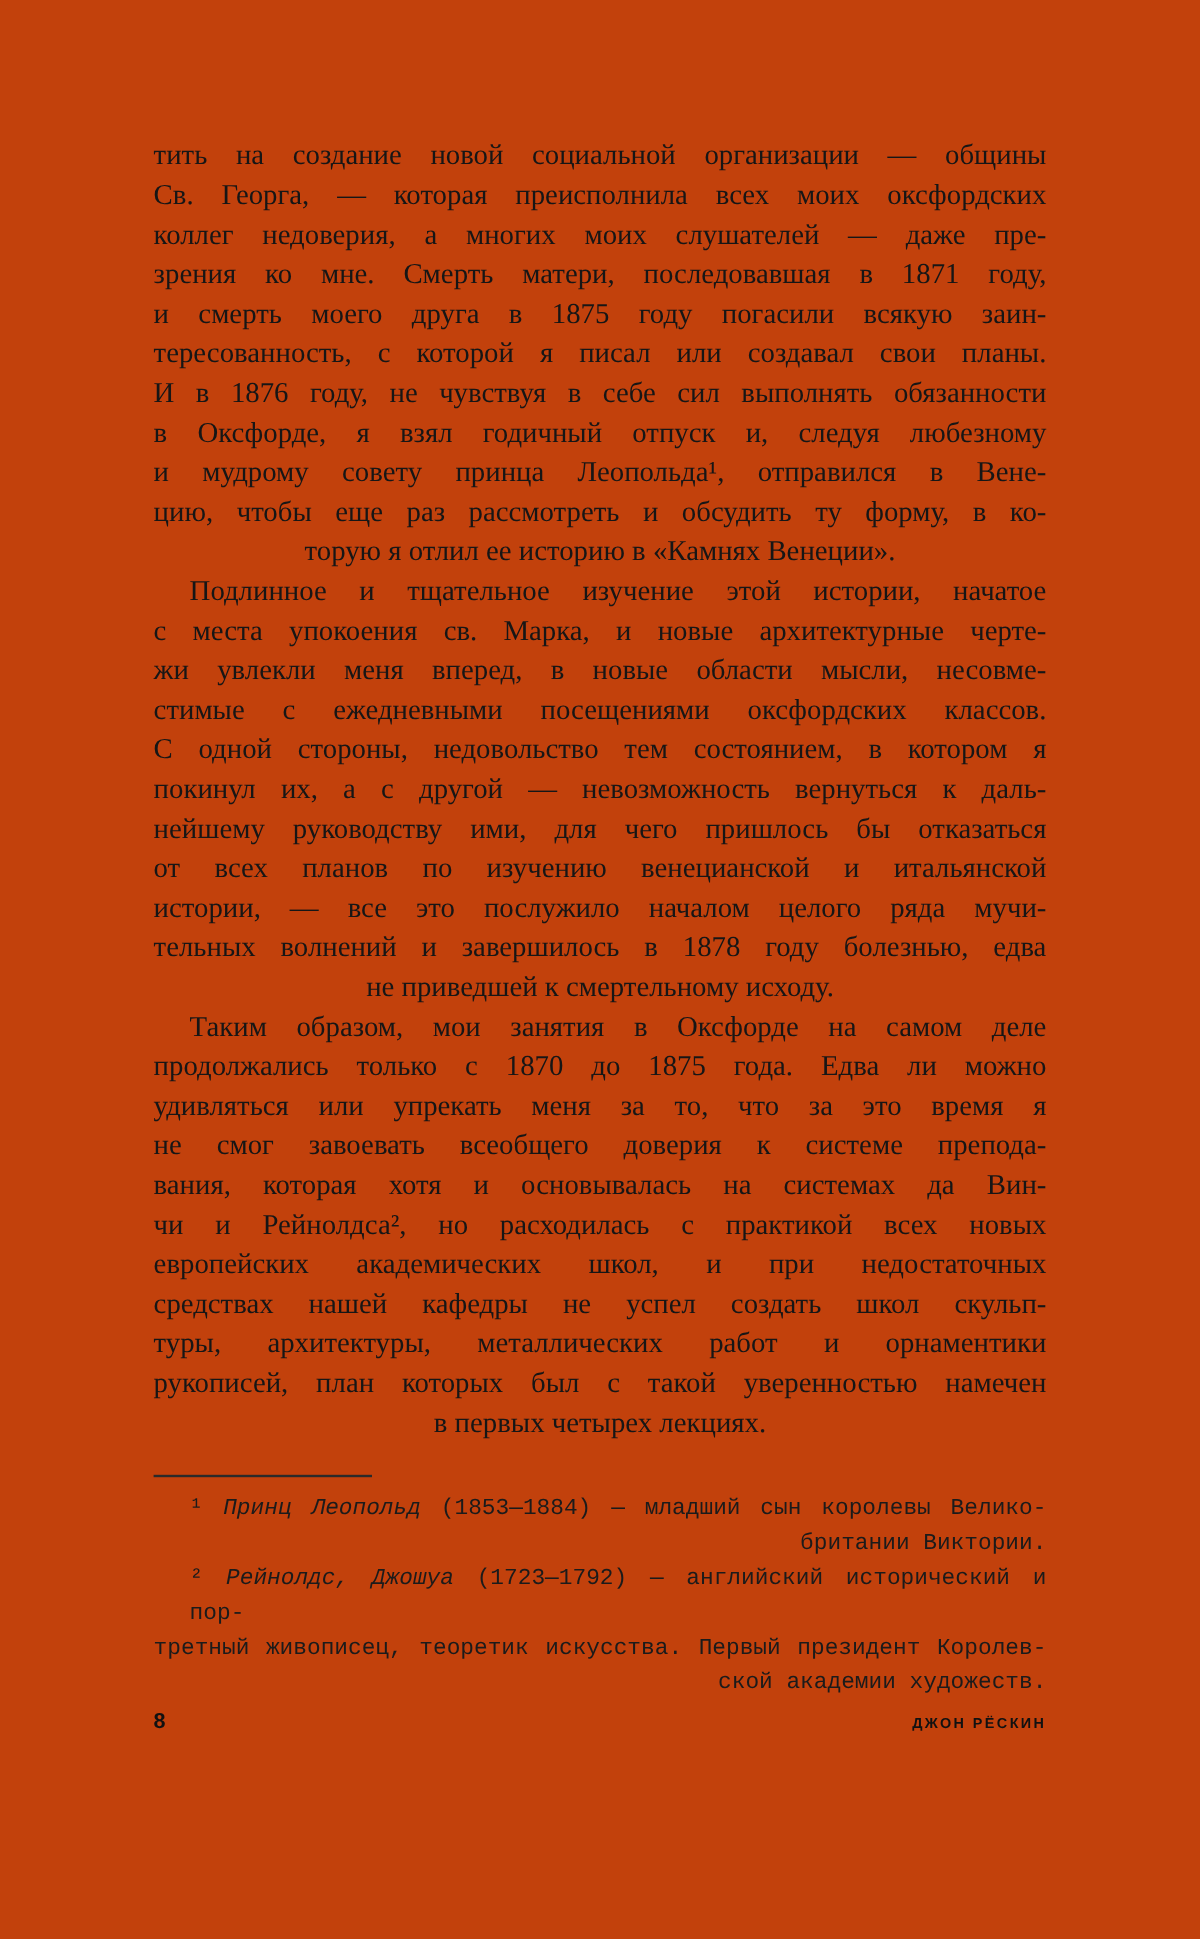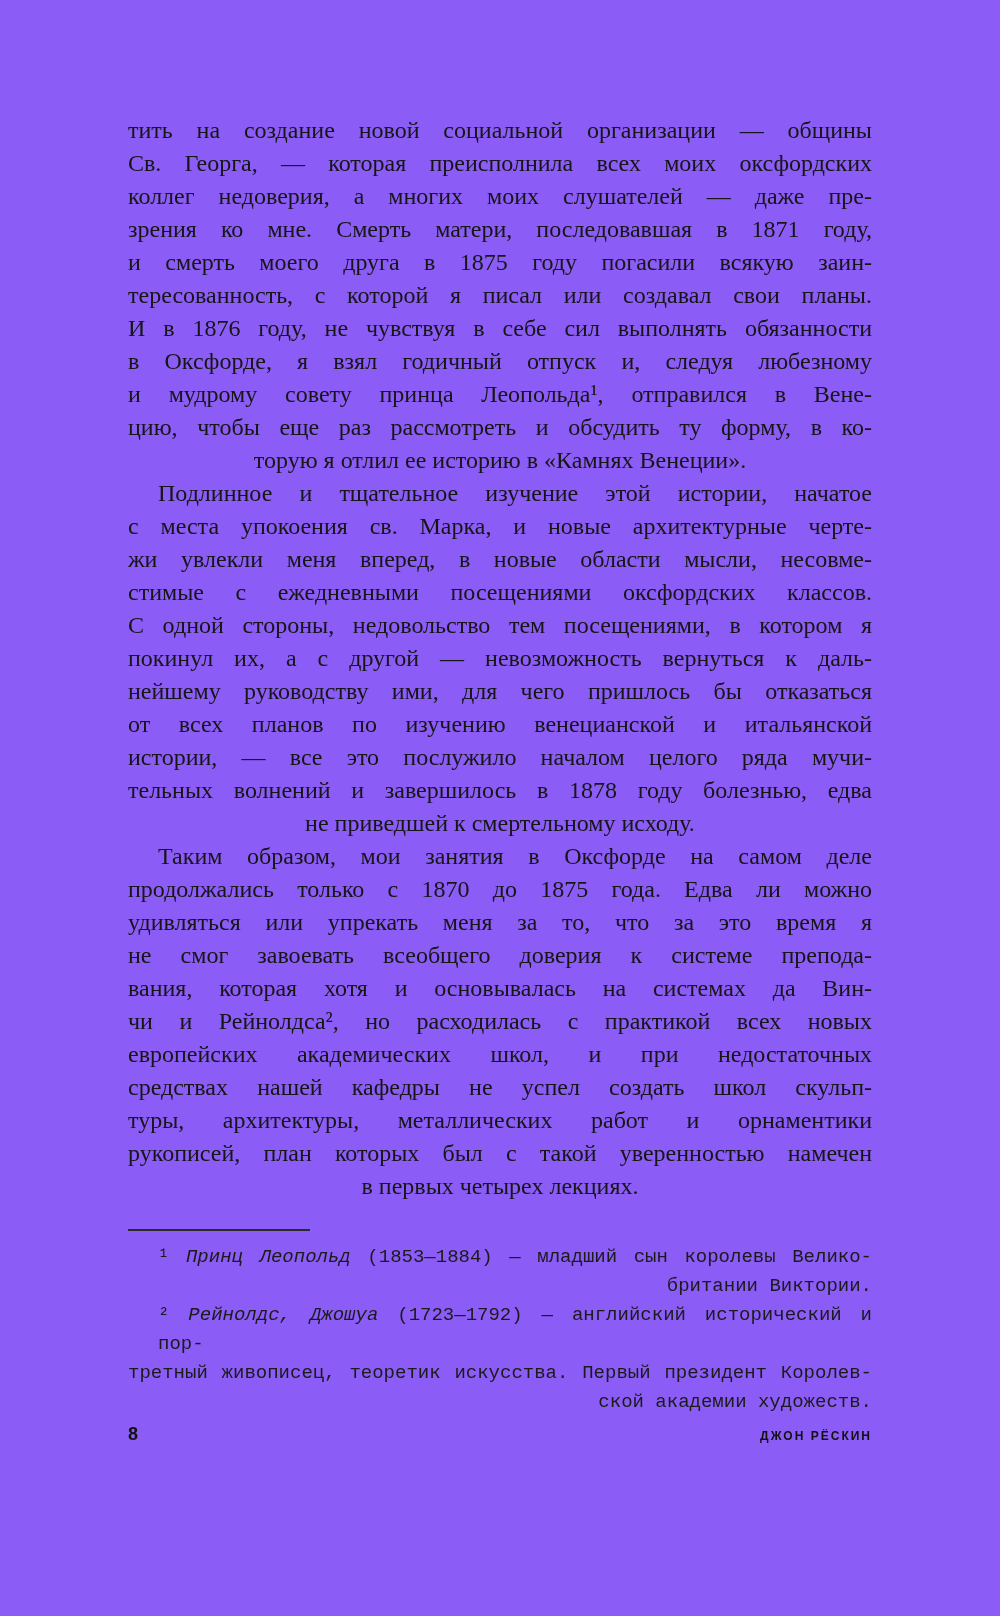--- a/index.html
+++ b/index.html
@@ -4,21 +4,21 @@
 <style>
   html, body {
     margin: 0;
     padding: 0;
     background: #ffffff;
   }
   .page {
     position: relative;
     width: 1000px;
     height: 1616px;
-    background: #8b5cf6;
+    background: #c2410c;
     color: #161616;
     font-family: "Liberation Serif", "DejaVu Serif", serif;
     overflow: hidden;
   }
   .content {
     position: absolute;
     left: 128px;
     top: 114px;
     width: 744px;
   }
@@ -95,21 +95,21 @@
           <div class="line just">в Оксфорде, я взял годичный отпуск и, следуя любезному</div>
           <div class="line just">и мудрому совету принца Леопольда¹, отправился в Вене-</div>
           <div class="line just">цию, чтобы еще раз рассмотреть и обсудить ту форму, в ко-</div>
           <div class="line">торую я отлил ее историю в «Камнях Венеции».</div>
         </div>
         <div class="paragraph">
           <div class="line just indent">Подлинное и тщательное изучение этой истории, начатое</div>
           <div class="line just">с места упокоения св. Марка, и новые архитектурные черте-</div>
           <div class="line just">жи увлекли меня вперед, в новые области мысли, несовме-</div>
           <div class="line just">стимые с ежедневными посещениями оксфордских классов.</div>
-          <div class="line just">С одной стороны, недовольство тем посещениями, в котором я</div>
+          <div class="line just">С одной стороны, недовольство тем состоянием, в котором я</div>
           <div class="line just">покинул их, а с другой — невозможность вернуться к даль-</div>
           <div class="line just">нейшему руководству ими, для чего пришлось бы отказаться</div>
           <div class="line just">от всех планов по изучению венецианской и итальянской</div>
           <div class="line just">истории, — все это послужило началом целого ряда мучи-</div>
           <div class="line just">тельных волнений и завершилось в 1878 году болезнью, едва</div>
           <div class="line">не приведшей к смертельному исходу.</div>
         </div>
         <div class="paragraph">
           <div class="line just indent">Таким образом, мои занятия в Оксфорде на самом деле</div>
           <div class="line just">продолжались только с 1870 до 1875 года. Едва ли можно</div>

